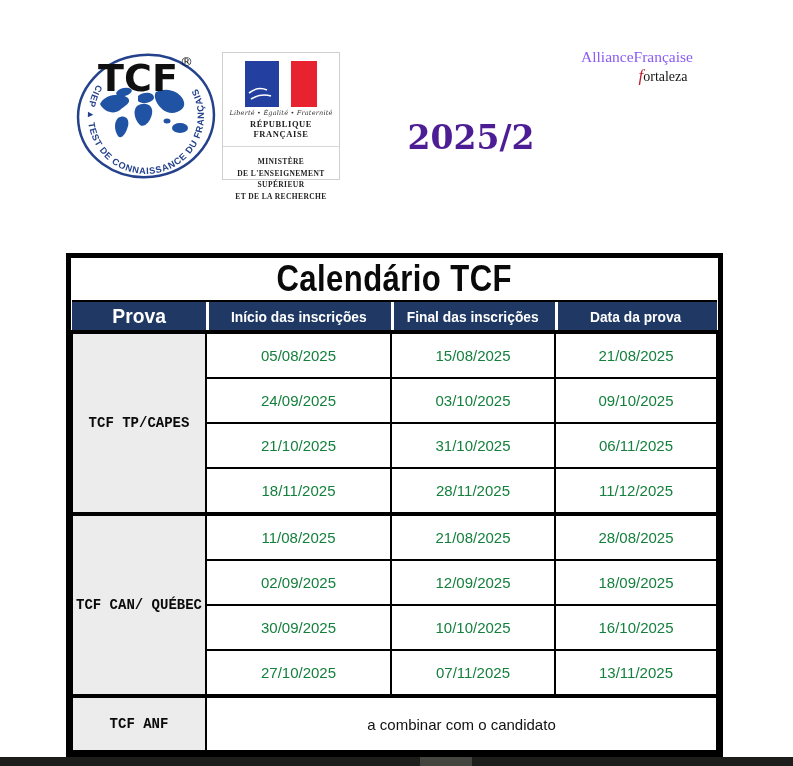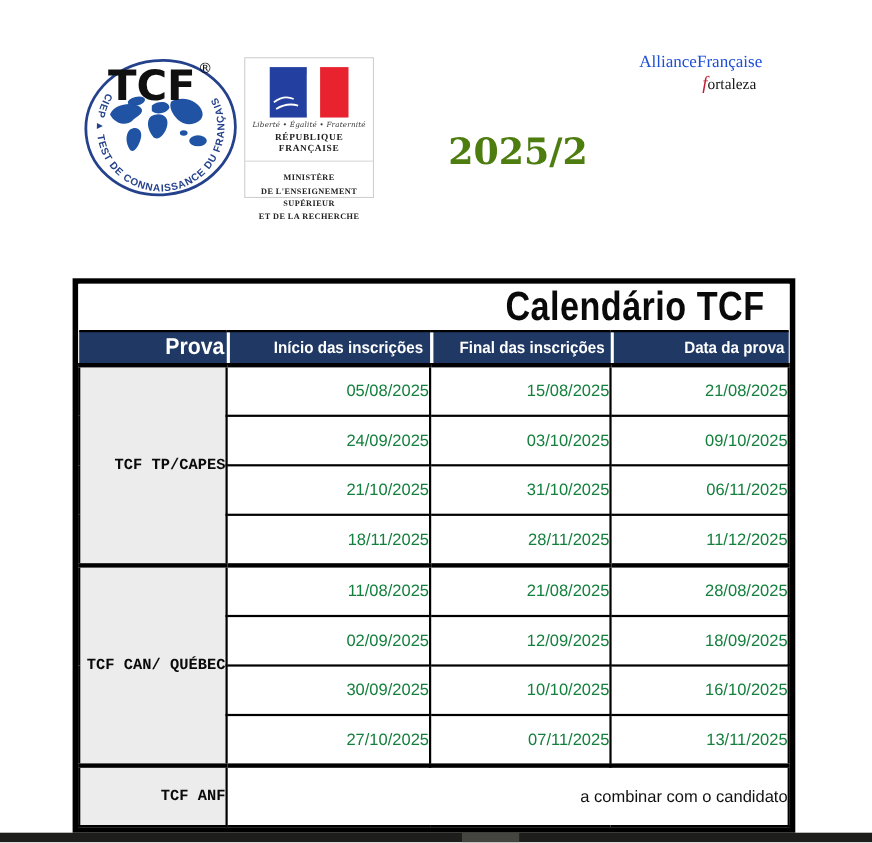--- a/index.html
+++ b/index.html
@@ -11,32 +11,32 @@
   .ministry{position:absolute;left:222px;top:52px;width:118px;height:128px;
             border:1px solid #cfcfcf;box-sizing:border-box;text-align:center;background:#fff;}
   .ministry .flag{margin:8px auto 2px auto;display:block;}
   .ministry .motto{font-family:"DejaVu Serif",serif;font-style:italic;font-size:6.5px;color:#333;letter-spacing:.2px;}
   .ministry .republic{font-family:"Liberation Serif",serif;font-size:8.5px;font-weight:bold;
                       letter-spacing:.6px;color:#222;margin-top:2px;font-variant:small-caps;}
   .ministry .msep{border:none;border-top:1px solid #d8d8d8;margin:7px 0 9px 0;}
   .ministry .mline{font-family:"Liberation Serif",serif;font-size:7.5px;color:#222;
                    letter-spacing:.4px;line-height:1.55;font-variant:small-caps;font-weight:bold;}
   .session{position:absolute;left:398px;top:118px;width:146px;text-align:center;
-           font-family:"DejaVu Serif",serif;font-weight:bold;font-size:33px;color:#4d7c0f;}
+           font-family:"DejaVu Serif",serif;font-weight:bold;font-size:33px;color:#4c1d95;}
   .af{position:absolute;left:558px;top:50px;width:158px;text-align:center;}
   .af .monogram{font-family:"DejaVu Serif",serif;font-style:italic;font-size:64px;line-height:.95;
                 color:#C01F2F;letter-spacing:-6px;display:block;}
-  .af .name{font-family:"Liberation Serif",serif;font-size:15.5px;color:#1d4ed8;display:block;margin-top:-2px;}
+  .af .name{font-family:"Liberation Serif",serif;font-size:15.5px;color:#8b5cf6;display:block;margin-top:-2px;}
   .af .city{font-family:"Liberation Serif",serif;font-size:14px;color:#141414;display:block;margin-left:52px;}
   .af .city .fi{color:#C01F2F;font-style:italic;font-size:17px;}
 
   
   .tableWrap{position:absolute;left:66px;top:253px;width:647px;border:5px solid #000;background:#fff;}
   table.cal{width:100%;border-collapse:collapse;table-layout:fixed;}
-  table.cal td, table.cal th{border:2px solid #000;padding:0;text-align:right;vertical-align:middle;}
+  table.cal td, table.cal th{border:2px solid #000;padding:0;text-align:center;vertical-align:middle;}
   .title-cell{height:42px;border:none !important;border-bottom:2px solid #000 !important;background:#fff;}
   .title-cell .t{display:inline-block;transform:scaleX(.84);transform-origin:center;
                  font-size:37px;font-weight:bold;letter-spacing:.5px;color:#0a0a0a;}
   tr.head th{background:#1F3864;color:#fff;height:28px;border:none;border-bottom:2px solid #000;text-decoration:underline;}
   tr.head th + th{box-shadow:inset 3px 0 0 #ffffff;}
   .h-prova{font-size:21px;font-weight:bold;}
   .h-col{font-size:15px;font-weight:bold;}
   .h-sq{display:inline-block;transform:scaleX(.92);}
   td.date{height:43px;font-size:15px;color:#15803d;background:#fff;}
   th.rowlabel{background:#ECECEC;font-size:14px;font-weight:bold;color:#0a0a0a;

